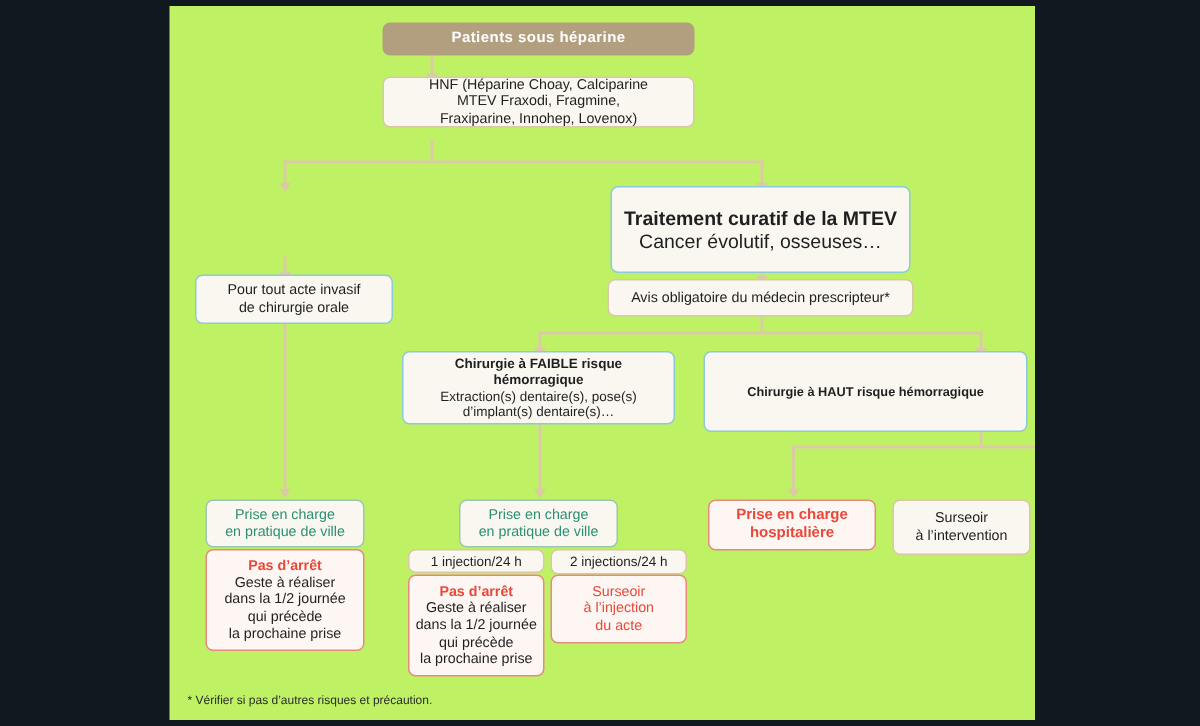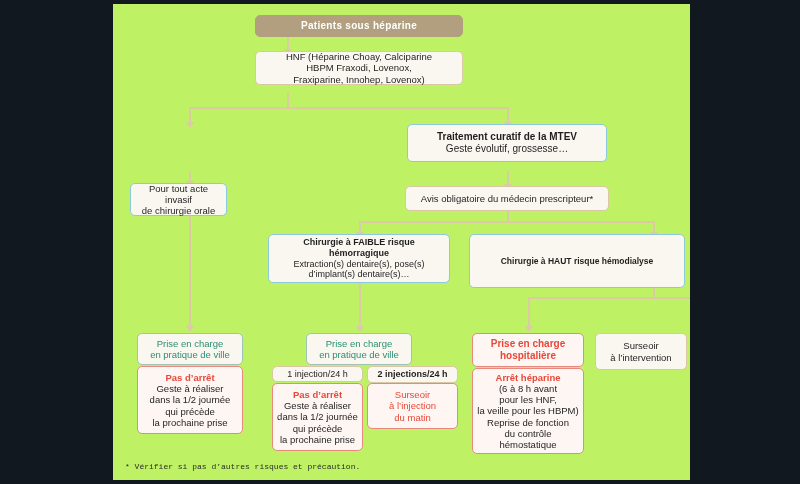--- a/index.html
+++ b/index.html
@@ -109,21 +109,20 @@
   }
 
   
   #footnote {
     position: absolute;
     left: 12px;
     top: 458px;
     font-size: 8px;
     color: #2b2b2b;
     white-space: nowrap;
-    font-family: Liberation Mono, monospace;
   }
 </style>
 </head>
 <body>
 
 <div id="screen">
   <div id="canvas">
 
     <div class="ln v" style="left:174px; top:33px; height:14px;"></div>
     <div class="arrow" style="left:171px; top:45px;"></div>
@@ -158,47 +157,47 @@
     <div class="ln h" style="left:415px; top:293px; width:212px;"></div>
     <div class="ln v" style="left:415px; top:293px; height:31px;"></div>
     <div class="arrow" style="left:412px; top:322px;"></div>
 
     <div class="node n-head" style="left:142px; top:11px; width:208px; height:22px; font-size:10px;">
       <span class="ttl">Patients sous héparine</span>
     </div>
 
     <div class="node n-tan" style="left:142px; top:47px; width:208px; height:34px; font-size:9.5px;">
       <span class="sub">HNF (Héparine Choay, Calciparine</span>
-      <span class="sub">HBPM Fraxodi, Lovenox,</span>
+      <span class="sub">MTEV Fraxodi, Fragmine,</span>
       <span class="sub">Fraxiparine, Innohep, Lovenox)</span>
     </div>
 
 
-    <div class="node n-blue" style="left:294px; top:120px; width:200px; height:38px; font-size:10px;">
+    <div class="node n-blue" style="left:294px; top:120px; width:200px; height:58px; font-size:13px;">
       <span class="ttl">Traitement curatif de la MTEV</span>
-      <span class="sub">Geste évolutif, grossesse…</span>
-    </div>
-
-    <div class="node n-blue" style="left:17px; top:179px; width:97px; height:33px; font-size:9.5px;">
+      <span class="sub">Cancer évolutif, osseuses…</span>
+    </div>
+
+    <div class="node n-blue" style="left:17px; top:179px; width:132px; height:33px; font-size:9.5px;">
       <span class="sub">Pour tout acte invasif</span>
       <span class="sub">de chirurgie orale</span>
     </div>
 
     <div class="node n-tan" style="left:292px; top:182px; width:204px; height:25px; font-size:9.5px;">
       <span class="sub">Avis obligatoire du médecin prescripteur*</span>
     </div>
 
     <div class="node n-blue" style="left:155px; top:230px; width:182px; height:49px; font-size:9px;">
       <span class="ttl">Chirurgie à FAIBLE risque hémorragique</span>
       <span class="sub">Extraction(s) dentaire(s), pose(s)</span>
       <span class="sub">d’implant(s) dentaire(s)…</span>
     </div>
 
     <div class="node n-blue" style="left:356px; top:230px; width:216px; height:54px; font-size:8.5px;">
-      <span class="ttl">Chirurgie à HAUT risque hémodialyse</span>
+      <span class="ttl">Chirurgie à HAUT risque hémorragique</span>
     </div>
 
     <div class="node n-green" style="left:24px; top:329px; width:106px; height:32px; font-size:9.5px;">
       <span class="sub">Prise en charge</span>
       <span class="sub">en pratique de ville</span>
     </div>
 
     <div class="node n-red" style="left:24px; top:362px; width:106px; height:68px; font-size:9.5px;">
       <span class="ttl">Pas d’arrêt</span>
       <span class="sub">Geste à réaliser</span>
@@ -209,52 +208,43 @@
 
     <div class="node n-green" style="left:193px; top:329px; width:106px; height:32px; font-size:9.5px;">
       <span class="sub">Prise en charge</span>
       <span class="sub">en pratique de ville</span>
     </div>
 
     <div class="node n-tan" style="left:159px; top:362px; width:91px; height:16px; font-size:9px;">
       <span class="sub">1 injection/24 h</span>
     </div>
 
-    <div class="node n-tan" style="left:254px; top:362px; width:91px; height:17px; font-size:9px;font-weight:bold;">
+    <div class="node n-tan" style="left:254px; top:362px; width:91px; height:17px; font-size:9px;">
       <span class="sub">2 injections/24 h</span>
     </div>
 
     <div class="node n-red" style="left:159px; top:379px; width:91px; height:68px; font-size:9.5px;">
       <span class="ttl">Pas d’arrêt</span>
       <span class="sub">Geste à réaliser</span>
       <span class="sub">dans la 1/2 journée</span>
       <span class="sub">qui précède</span>
       <span class="sub">la prochaine prise</span>
     </div>
 
     <div class="node n-redtext" style="left:254px; top:379px; width:91px; height:46px; font-size:9.5px;">
       <span class="sub">Surseoir</span>
       <span class="sub">à l’injection</span>
-      <span class="sub">du matin</span>
+      <span class="sub">du acte</span>
     </div>
 
     <div class="node n-red" style="left:359px; top:329px; width:112px; height:34px; font-size:10px;">
       <span class="ttl">Prise en charge</span>
       <span class="ttl">hospitalière</span>
     </div>
 
-    <div class="node n-red" style="left:359px; top:364px; width:112px; height:86px; font-size:9.5px;">
-      <span class="ttl">Arrêt héparine</span>
-      <span class="sub">(6 à 8 h avant</span>
-      <span class="sub">pour les HNF,</span>
-      <span class="sub">la veille pour les HBPM)</span>
-      <span class="sub">Reprise de fonction</span>
-      <span class="sub">du contrôle</span>
-      <span class="sub">hémostatique</span>
-    </div>
 
     <div class="node n-tan" style="left:482px; top:329px; width:92px; height:37px; font-size:9.5px;">
       <span class="sub">Surseoir</span>
       <span class="sub">à l’intervention</span>
     </div>
 
     <div id="footnote">* Vérifier si pas d’autres risques et précaution.</div>
 
   </div>
 </div>

